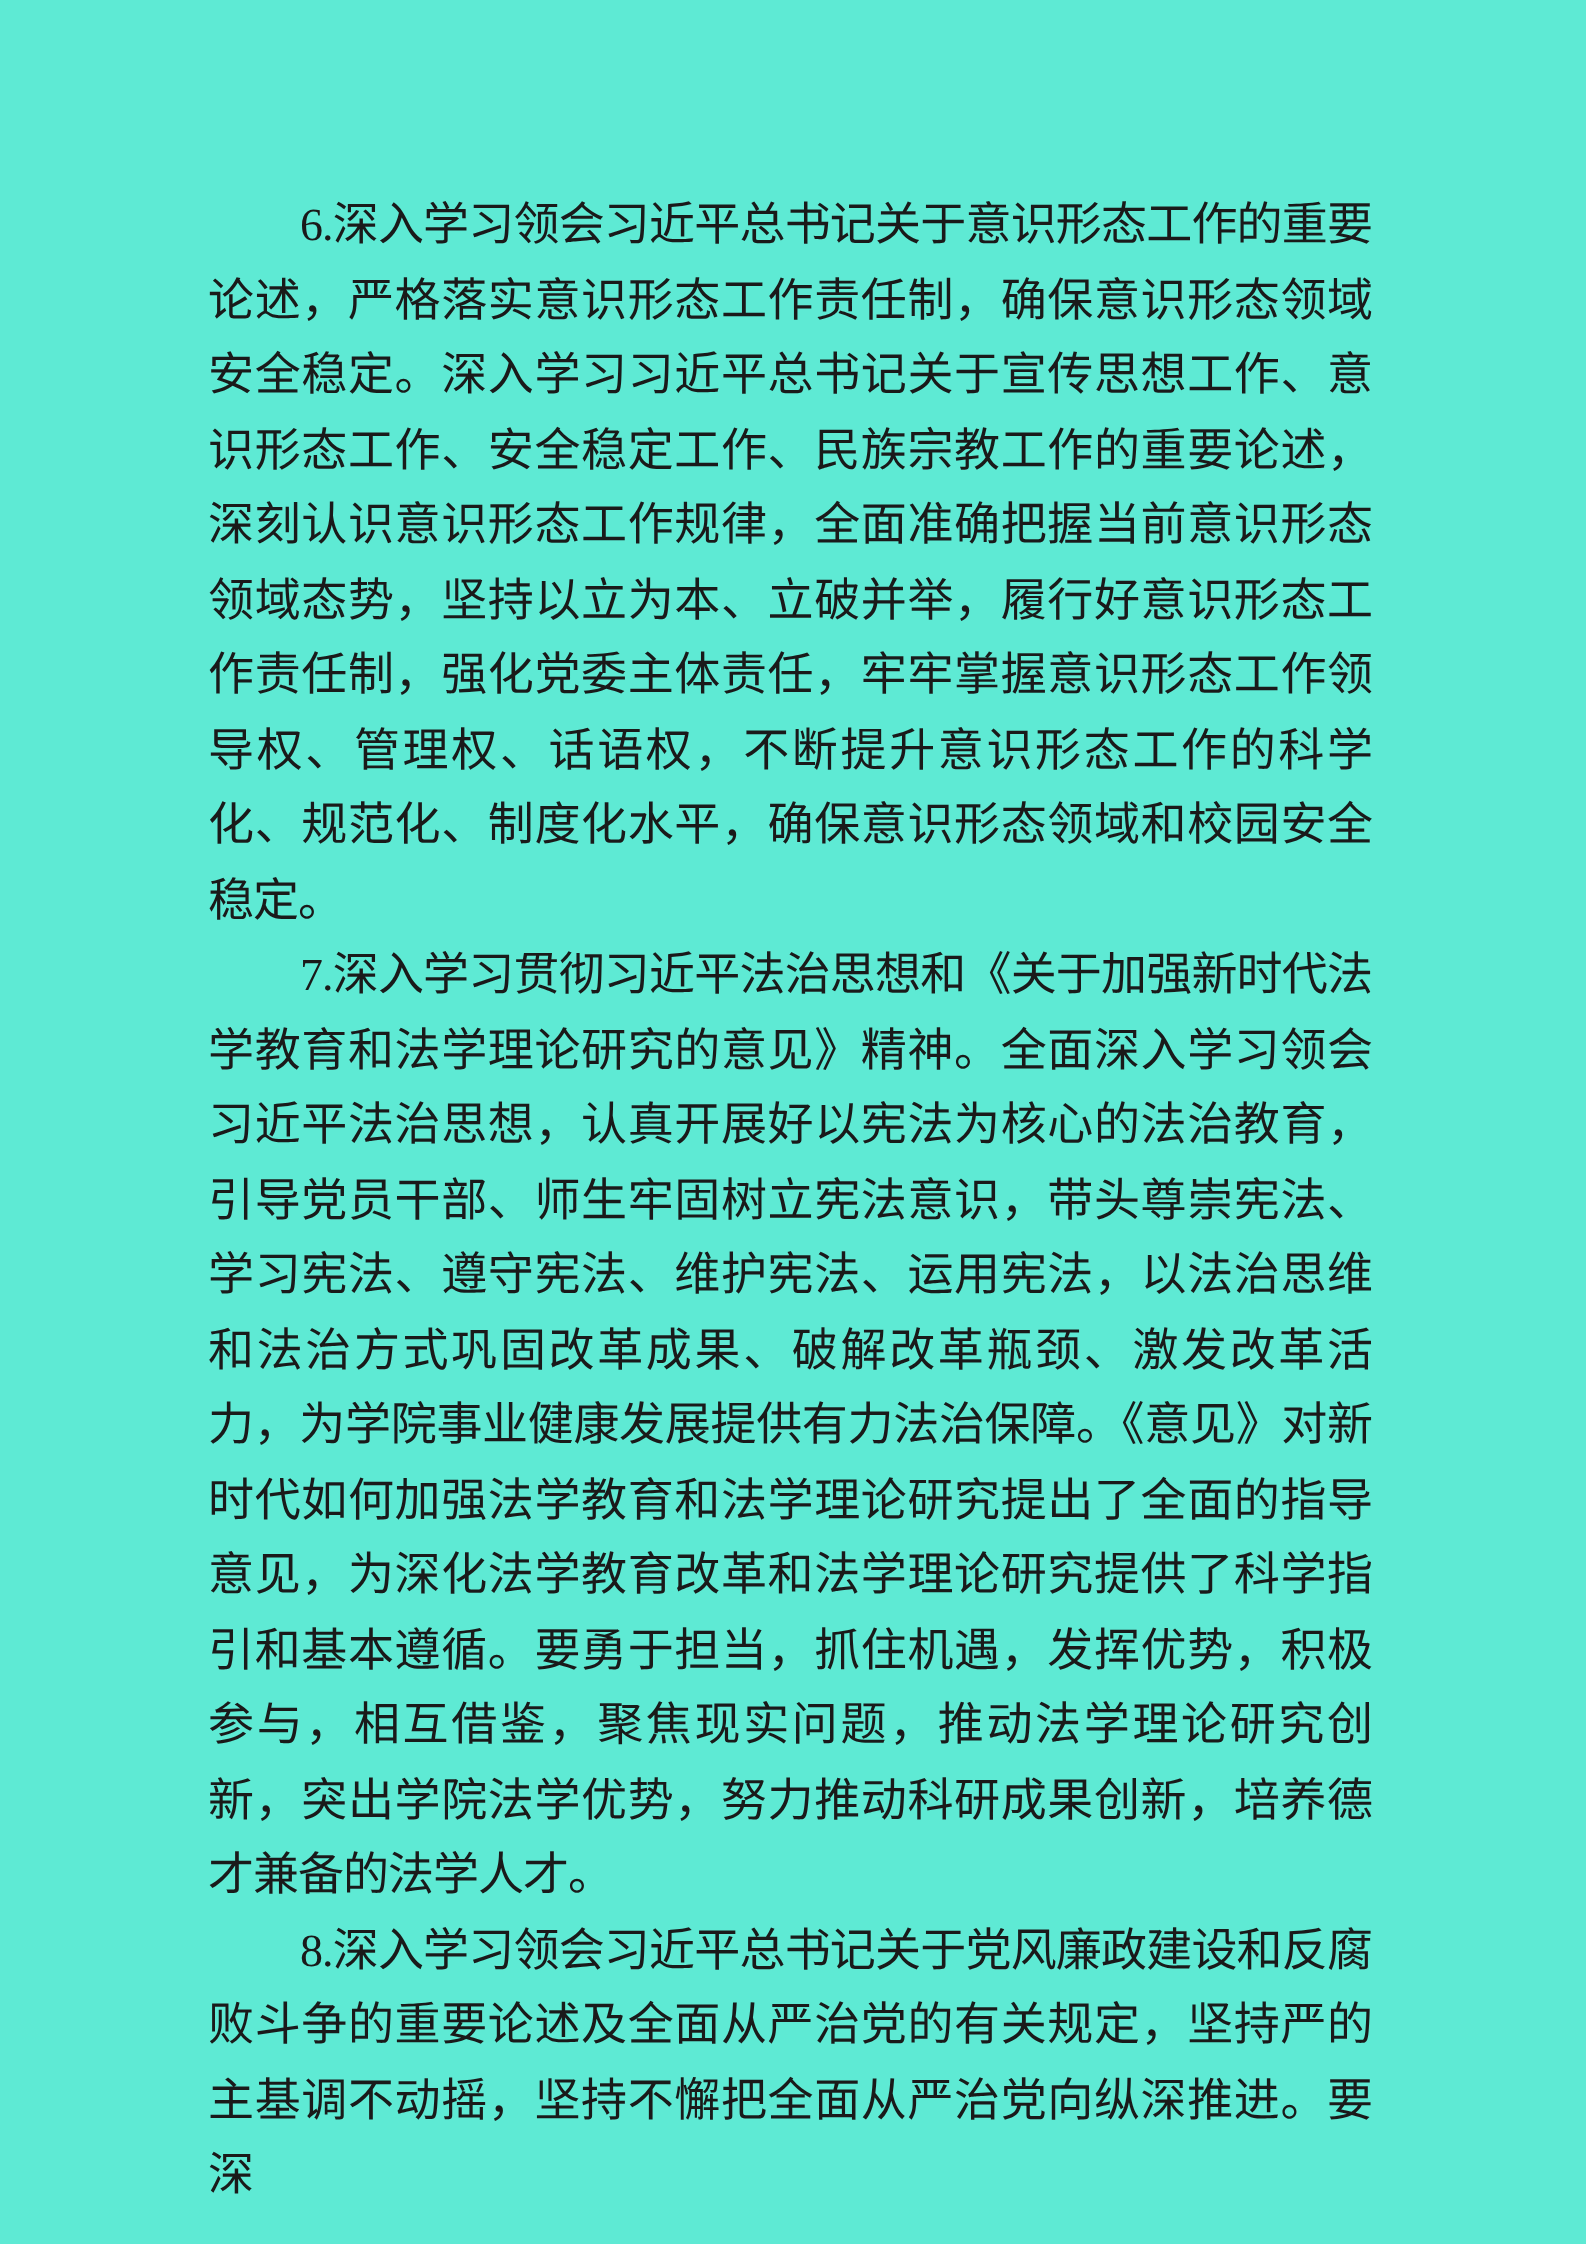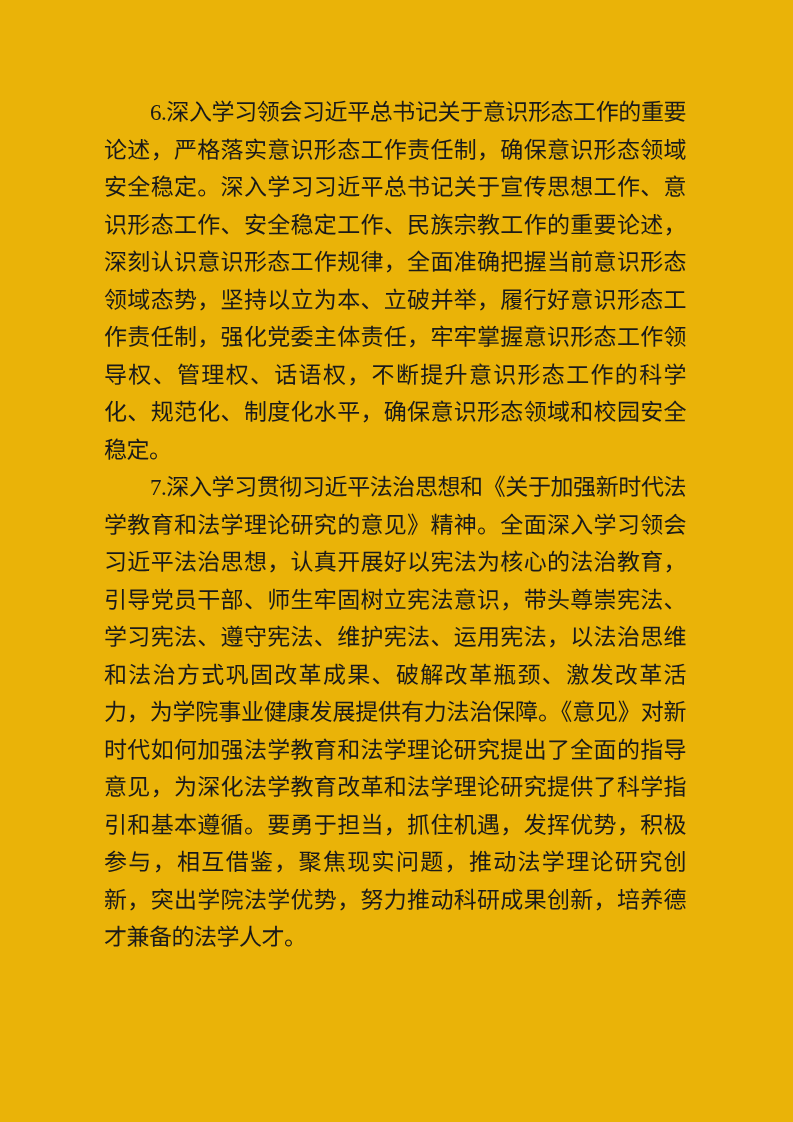--- a/index.html
+++ b/index.html
@@ -11,21 +11,21 @@
   body {
     width: 793px;
     height: 1122px;
     overflow: hidden;
     font-family: "Liberation Serif", serif;
   }
   .page {
     position: relative;
     width: 793px;
     height: 1122px;
-    background: #eab308;
+    background: #5eead4;
     box-sizing: border-box;
   }
   .content {
     position: absolute;
     left: 104px;
     top: 94px;
     width: 582px;
     color: #1a1a1a;
   }
   p.para {
@@ -42,14 +42,15 @@
     font-weight: 400;
   }
 </style>
 </head>
 <body>
 
 <div class="page">
   <div class="content">
     <p class="para">6.深入学习领会习近平总书记关于意识形态工作的重要论述，严格落实意识形态工作责任制，确保意识形态领域安全稳定。深入学习习近平总书记关于宣传思想工作、意识形态工作、安全稳定工作、民族宗教工作的重要论述，深刻认识意识形态工作规律，全面准确把握当前意识形态领域态势，坚持以立为本、立破并举，履行好意识形态工作责任制，强化党委主体责任，牢牢掌握意识形态工作领导权、管理权、话语权，不断提升意识形态工作的科学化、规范化、制度化水平，确保意识形态领域和校园安全稳定。</p>
     <p class="para">7.深入学习贯彻习近平法治思想和《关于加强新时代法学教育和法学理论研究的意见》精神。全面深入学习领会习近平法治思想，认真开展好以宪法为核心的法治教育，引导党员干部、师生牢固树立宪法意识，带头尊崇宪法、学习宪法、遵守宪法、维护宪法、运用宪法，以法治思维和法治方式巩固改革成果、破解改革瓶颈、激发改革活力，为学院事业健康发展提供有力法治保障。《意见》对新时代如何加强法学教育和法学理论研究提出了全面的指导意见，为深化法学教育改革和法学理论研究提供了科学指引和基本遵循。要勇于担当，抓住机遇，发挥优势，积极参与，相互借鉴，聚焦现实问题，推动法学理论研究创新，突出学院法学优势，努力推动科研成果创新，培养德才兼备的法学人才。</p>
+    <p class="para">8.深入学习领会习近平总书记关于党风廉政建设和反腐败斗争的重要论述及全面从严治党的有关规定，坚持严的主基调不动摇，坚持不懈把全面从严治党向纵深推进。要深</p>
   </div>
 </div>
 
 </body></html>

